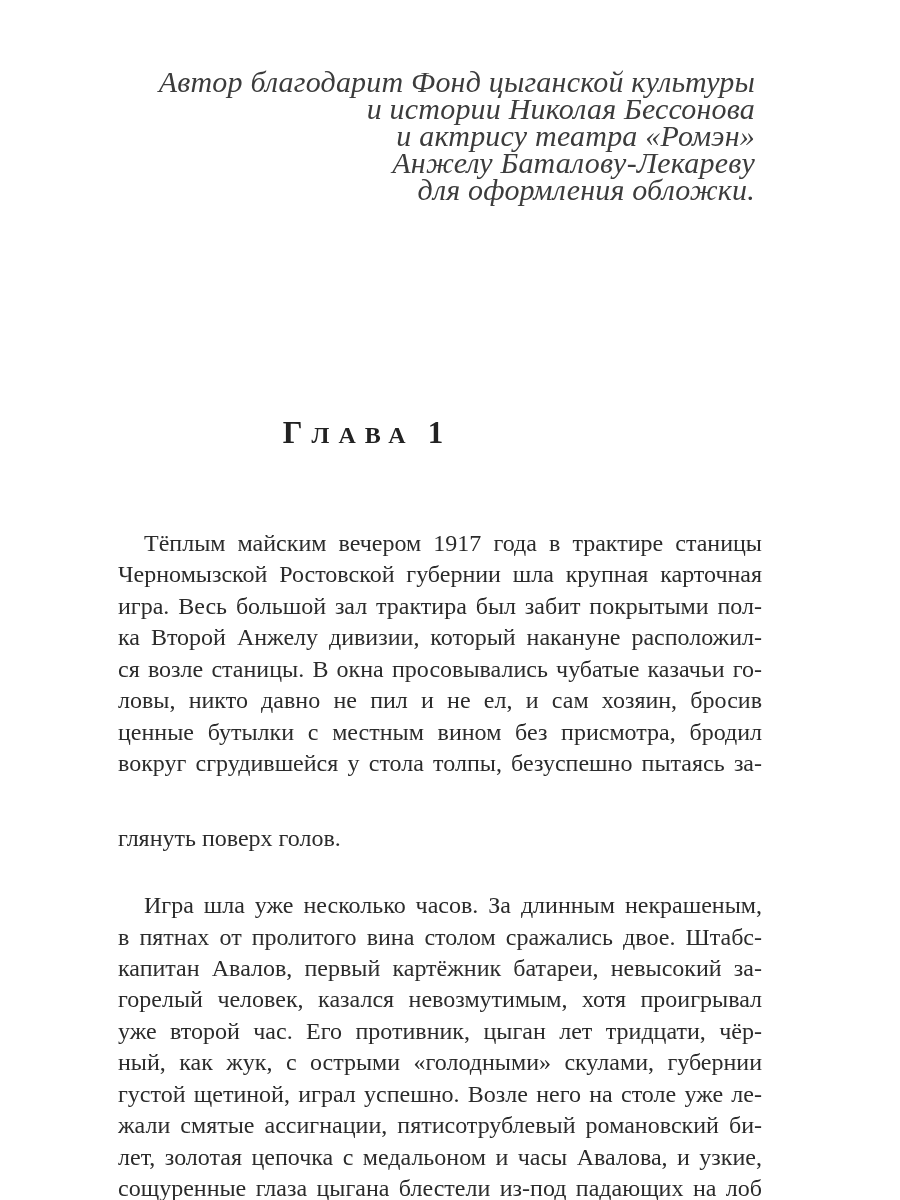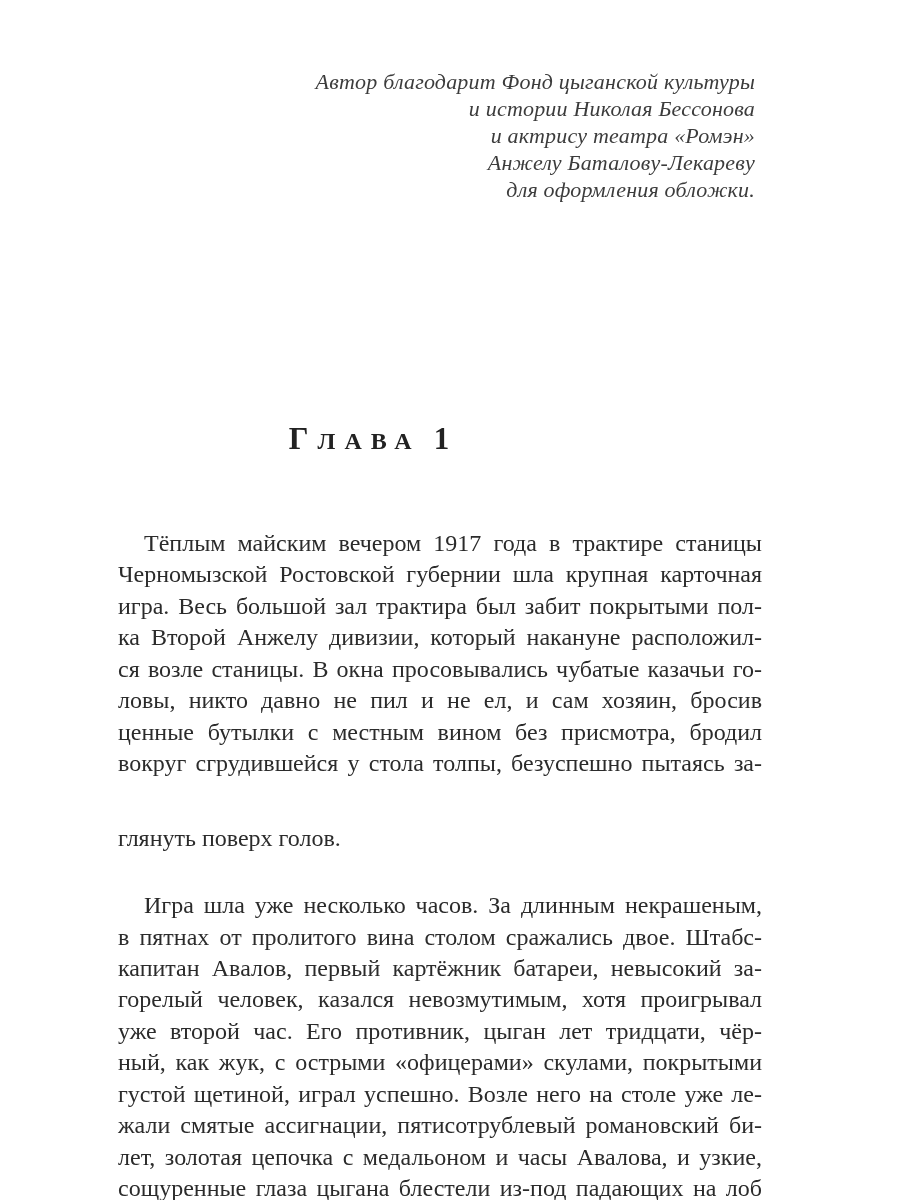--- a/index.html
+++ b/index.html
@@ -16,33 +16,33 @@
     overflow: hidden;
   }
 
   
   .dedication {
     position: absolute;
     top: 68px;
     right: 145px;
     text-align: right;
     font-style: italic;
-    font-size: 22px;
+    font-size: 30px;
     line-height: 27px;
     color: var(--dedication-text, #3c3c3c);
     letter-spacing: 0.2px;
   }
 
   
   .chapter {
     position: absolute;
     top: 412px;
     left: 0;
     width: 731px;
-    margin: 8px;
+    margin: 2px;
     text-align: center;
     font-weight: 700;
     color: var(--heading-text, #222222);
     letter-spacing: 9px;
     white-space: nowrap;
   }
   .chapter .ch-big {
     font-size: 31px;
   }
   .chapter .ch-small {
@@ -109,21 +109,21 @@
       <div class="ln">вокруг сгрудившейся у стола толпы, безуспешно пытаясь за-</div>
       <div class="ln last">глянуть поверх голов.</div>
     </div>
 
     <div class="para">
       <div class="ln first">Игра шла уже несколько часов. За длинным некрашеным,</div>
       <div class="ln">в пятнах от пролитого вина столом сражались двое. Штабс-</div>
       <div class="ln">капитан Авалов, первый картёжник батареи, невысокий за-</div>
       <div class="ln">горелый человек, казался невозмутимым, хотя проигрывал</div>
       <div class="ln">уже второй час. Его противник, цыган лет тридцати, чёр-</div>
-      <div class="ln">ный, как жук, с острыми «офицерами» скулами, покрытыми</div>
+      <div class="ln">ный, как жук, с острыми «голодными» скулами, губернии</div>
       <div class="ln">густой щетиной, играл успешно. Возле него на столе уже ле-</div>
       <div class="ln">жали смятые ассигнации, пятисотрублевый романовский би-</div>
       <div class="ln">лет, золотая цепочка с медальоном и часы Авалова, и узкие,</div>
       <div class="ln">сощуренные глаза цыгана блестели из-под падающих на лоб</div>
       <div class="ln last">волос запальной искрой.</div>
     </div>
 
   </div>
 
 </div>

